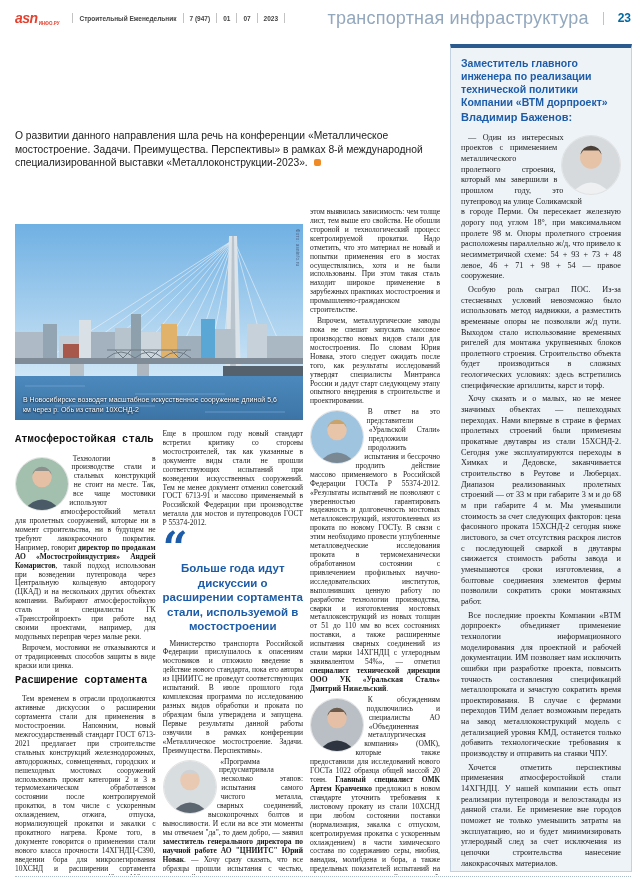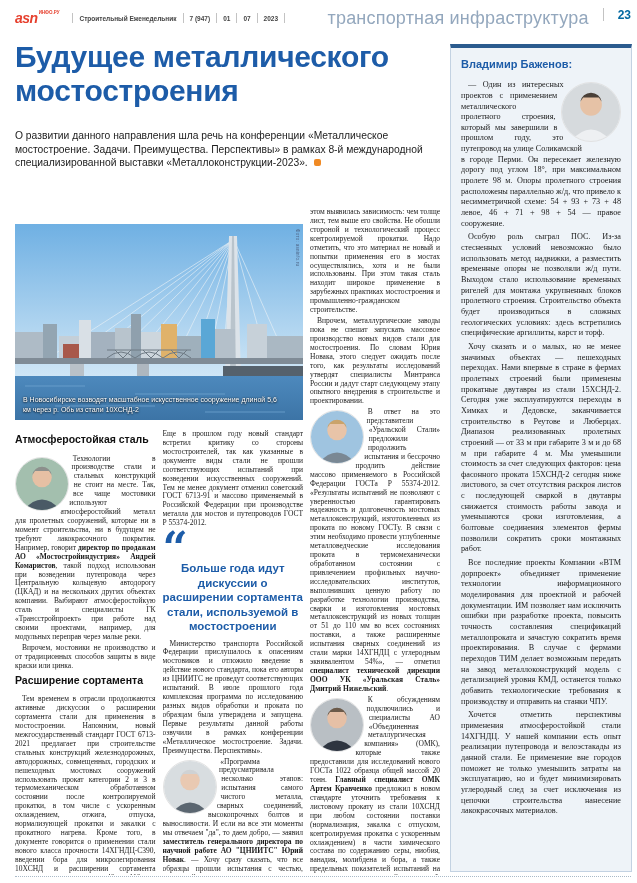--- a/index.html
+++ b/index.html
@@ -1,27 +1,27 @@
 <!DOCTYPE html>
 <html lang="ru"><head>
 <meta charset="utf-8">
 <style>
   html,body{margin:0;padding:0;background:#fff;}
   .page{position:relative;width:637px;height:883px;background:#fff;overflow:hidden;
         font-family:"Liberation Sans",sans-serif;color:#1a1a1a;}
   
   .hdr{position:absolute;top:8px;left:15px;right:6px;height:20px;display:flex;align-items:center;}
-  .logo{display:flex;align-items:flex-start;margin-right:7px;}
+  .logo{display:flex;align-items:flex-end;margin-right:7px;}
   .logo-main{color:#e6402e;font-weight:bold;font-size:14px;letter-spacing:-.5px;font-style:italic;}
   .logo-sub{color:#e6402e;font-size:4.5px;font-weight:bold;margin-left:1px;}
   .sep{display:inline-block;width:1px;height:10px;background:#c3c3c3;margin:0 6px;}
   .sep.tall{height:13px;}
   .pub{font-size:6.5px;font-weight:bold;color:#444;}
   .hnum{font-size:6.5px;font-weight:bold;color:#444;}
-  .hdr-right{margin-left:auto;display:flex;align-items:flex-start;gap:8px;}
+  .hdr-right{margin-left:auto;display:flex;align-items:center;gap:8px;}
   .section{font-size:18px;color:#93a7bd;letter-spacing:.2px;}
   .pageno{font-size:12px;font-weight:bold;color:#0369a1;}
   
   .title{position:absolute;top:40px;left:15px;width:424px;margin:0;
          font-size:30px;line-height:1.12;font-weight:bold;color:#1d5ca8;letter-spacing:-.3px;}
   .lead{position:absolute;top:129px;left:15px;width:424px;font-size:10.3px;line-height:1.33;color:#222;}
   .lead-p{margin:0;}
   .author{color:#9a9a9a;font-weight:bold;}
   .endmark{display:inline-block;width:7px;height:7px;background:#f08a24;border-radius:2px;margin-left:3px;vertical-align:baseline;}
   
@@ -31,21 +31,21 @@
   .photo svg{display:block;width:100%;height:100%;}
   .cap{position:absolute;bottom:6px;left:8px;right:26px;color:#fff;font-size:7px;line-height:1.35;
        text-shadow:0 0 2px rgba(0,0,0,.75),0 1px 2px rgba(0,0,0,.6);}
   .vcredit{position:absolute;top:5px;right:3px;writing-mode:vertical-rl;font-size:4.5px;color:#50688a;letter-spacing:.3px;}
   .two-cols{display:flex;gap:7px;height:445px;overflow:hidden;}
   .col{flex:1;min-width:0;font-family:"Liberation Serif",serif;font-size:7.5px;line-height:1.19;
        text-align:justify;color:#1a1a1a;overflow:hidden;}
   .col3{flex:none;width:130px;height:667px;}
   .col p{margin:0 0 2px 0;text-indent:7px;}
   .col p.ni{text-indent:0;}
-  .h2{font-family:Liberation Sans, sans-serif;font-weight:bold;font-size:10.5px;color:#111;
+  .h2{font-family:Liberation Mono, monospace;font-weight:bold;font-size:10.5px;color:#111;
       margin:4px 0 9px 0;text-indent:0;line-height:1.1;}
   .b{font-weight:bold;margin-top:41px;}
   
   .pq{margin:7px 0 6px 0;}
   .pq-mark{font-family:"DejaVu Serif",serif;font-size:44px;line-height:.62;height:26px;color:#1d5ca8;font-weight:bold;}
   .pq-text{font-family:"Liberation Sans",sans-serif;font-weight:bold;color:#1d5ca8;font-size:11.5px;line-height:1.26;text-align:center;}
   
   .portrait{float:left;width:54px;height:54px;border-radius:50%;overflow:hidden;margin:2px 5px 2px 0;
             shape-outside:circle(50%);border:1px solid #e2e2e2;box-sizing:border-box;}
   .portrait svg{display:block;width:100%;height:100%;}
@@ -82,21 +82,20 @@
     <span class="sep"></span>
     <span class="hnum">2023</span>
     <span class="sep"></span>
     <div class="hdr-right">
       <span class="section">транспортная инфраструктура</span>
       <span class="sep tall"></span>
       <span class="pageno">23</span>
     </div>
   </header>
 
-  <h1 class="title">Будущее металлического мостостроения</h1>
 
   <div class="lead">
     <p class="lead-p"><span>О развитии данного направления шла речь на конференции «Металлическое мостостроение. Задачи. Преимущества. Перспективы» в рамках 8-й международной специализированной выставки «Металлоконструкции-2023».</span> <span class="endmark"></span></p>
   </div>
 
   <div class="main-body">
     <div class="left-stack">
       <figure class="photo" style="margin-left:0;margin-right:0;">
         <svg viewBox="0 0 288 196" preserveAspectRatio="none">
           <defs>
@@ -172,21 +171,21 @@
         <div class="col">
             <div class="h2">Атмосферостойкая сталь</div>
             <p><span class="portrait">
                 <svg viewBox="0 0 40 40">
                   <rect width="40" height="40" fill="#a3bfae"></rect>
                   <path d="M6 40 q14 -16 28 0 z" fill="#4a5a66"></path>
                   <circle cx="20" cy="15" r="7.5" fill="#e6c0a4"></circle>
                   <path d="M12.6 13 a7.5 7.5 0 0 1 14.8 0 l-2 -3 -10.8 0 z" fill="#8c8f8c"></path>
                 </svg>
               </span><span>Технологии в производстве стали и стальных конструкций не стоит на месте. Так, все чаще мостовики используют атмосферостойкий металл для пролетных сооружений, которые ни в момент строительства, ни в будущем не требуют лакокрасочного покрытия. Например, говорит </span><span class="b">директор по продажам АО «Мостостройиндустрия» Андрей Комаристов</span><span>, такой подход использован при возведении путепровода через Центральную кольцевую автодорогу (ЦКАД) и на нескольких других объектах компании. Выбирают атмосферостойкую сталь и специалисты ГК «Трансстройпроект» при работе над своими проектами, например, для модульных переправ через малые реки.</span></p>
-            <p><span>Впрочем, мостовики не производство и от традиционных способов защиты в виде краски или цинка.</span></p>
+            <p><span>Впрочем, мостовики не отказываются и от традиционных способов защиты в виде краски или цинка.</span></p>
             <div class="h2">Расширение сортамента</div>
             <p><span>Тем временем в отрасли продолжаются активные дискуссии о расширении сортамента стали для применения в мостостроении. Напомним, новый межгосударственный стандарт ГОСТ 6713-2021 предлагает при строительстве стальных конструкций железнодорожных, автодорожных, совмещенных, городских и пешеходных мостовых сооружений использовать прокат категории 2 и 3 в термомеханическом обработанном состоянии после контролируемой прокатки, в том числе с ускоренным охлаждением, отжига, отпуска, нормализующей прокатки и закалки с прокатного нагрева. Кроме того, в документе говорится о применении стали нового класса прочности 14ХГНДЦ-С390, введении бора для микролегирования 10ХСНД и расширении сортамента толстолистового проката с 40 до 110 мм. Авторы документа полагают, что эти преобразования позволят покрыть дефицит материала, который, по данным Минпромторга, оценивается в 100 000 тонн.</span></p>
           </div>
         <div class="col">
             <p class="ni"><span>Еще в прошлом году новый стандарт встретил критику со стороны мостостроителей, так как указанные в документе виды стали не прошли соответствующих испытаний при возведении искусственных сооружений. Тем не менее документ отменил советский ГОСТ 6713-91 и массово применяемый в Российской Федерации при производстве металла для мостов и путепроводов ГОСТ Р 55374-2012.</span></p>
             <div class="pq">
               <div class="pq-mark">“</div>
               <div class="pq-text">Больше года идут дискуссии о расширении сортамента стали, используемой в мостостроении</div>
             </div>
             <p><span>Министерство транспорта Российской Федерации прислушалось к опасениям мостовиков и отложило введение в действие нового стандарта, пока его авторы из ЦНИИТС не проведут соответствующих испытаний. В июле прошлого года комплексная программа по исследованию разных видов обработки и проката по образцам была утверждена и запущена. Первые результаты данной работы озвучили в рамках конференции «Металлическое мостостроение. Задачи. Преимущества. Перспективы».</span></p>
@@ -217,20 +216,21 @@
               <rect width="40" height="40" fill="#b9bfc4"></rect>
               <path d="M6 40 q14 -16 28 0 z" fill="#2e3540"></path>
               <circle cx="20" cy="15" r="7.5" fill="#e6c0a6"></circle>
               <path d="M12.6 13 a7.5 7.5 0 0 1 14.8 0 l-2 -3 -10.8 0 z" fill="#6b5a4a"></path>
             </svg>
           </span><span>К обсуждениям подключились и специалисты АО «Объединенная металлургическая компания» (ОМК), которые также предоставили для исследований нового ГОСТа 1022 образца общей массой 20 тонн. </span><span class="b">Главный специалист ОМК Артем Кравченко</span><span> предложил в новом стандарте уточнить требования к листовому прокату из стали 10ХСНД при любом состоянии поставки (нормализация, закалка с отпуском, контролируемая прокатка с ускоренным охлаждением) в части химического состава по содержанию серы, ниобия, ванадия, молибдена и бора, а также предельных показателей испытаний на растяжение, ударный изгиб, неметаллические включения, ультразвуковой контроль и твердость по Бринеллю, которая на данный момент не оговорена.</span></p>
       </div>
   </div>
 
   <aside class="sidebar">
+    <div class="sb-title">Заместитель главного инженера по реализации технической политики Компании «ВТМ дорпроект»</div>
     <div class="sb-name">Владимир Баженов:</div>
     <div class="sb-body">
         <p><span class="portrait right">
             <svg viewBox="0 0 40 40">
               <rect width="40" height="40" fill="#d6dadd"></rect>
               <path d="M6 40 q14 -16 28 0 z" fill="#eef0f2"></path>
               <circle cx="20" cy="15" r="7.5" fill="#e6c2a6"></circle>
               <path d="M12.6 13 a7.5 7.5 0 0 1 14.8 0 l-2 -3 -10.8 0 z" fill="#4a4038"></path>
             </svg>
           </span><span>— Один из интересных проектов с применением металлического пролетного строения, который мы завершили в прошлом году, это путепровод на улице Соликамской в городе Перми. Он пересекает железную дорогу под углом 18°, при максимальном пролете 98 м. Опоры пролетного строения расположены параллельно ж/д, что привело к несимметричной схеме: 54 + 93 + 73 + 48 левое, 46 + 71 + 98 + 54 — правое сооружение.</span></p>

